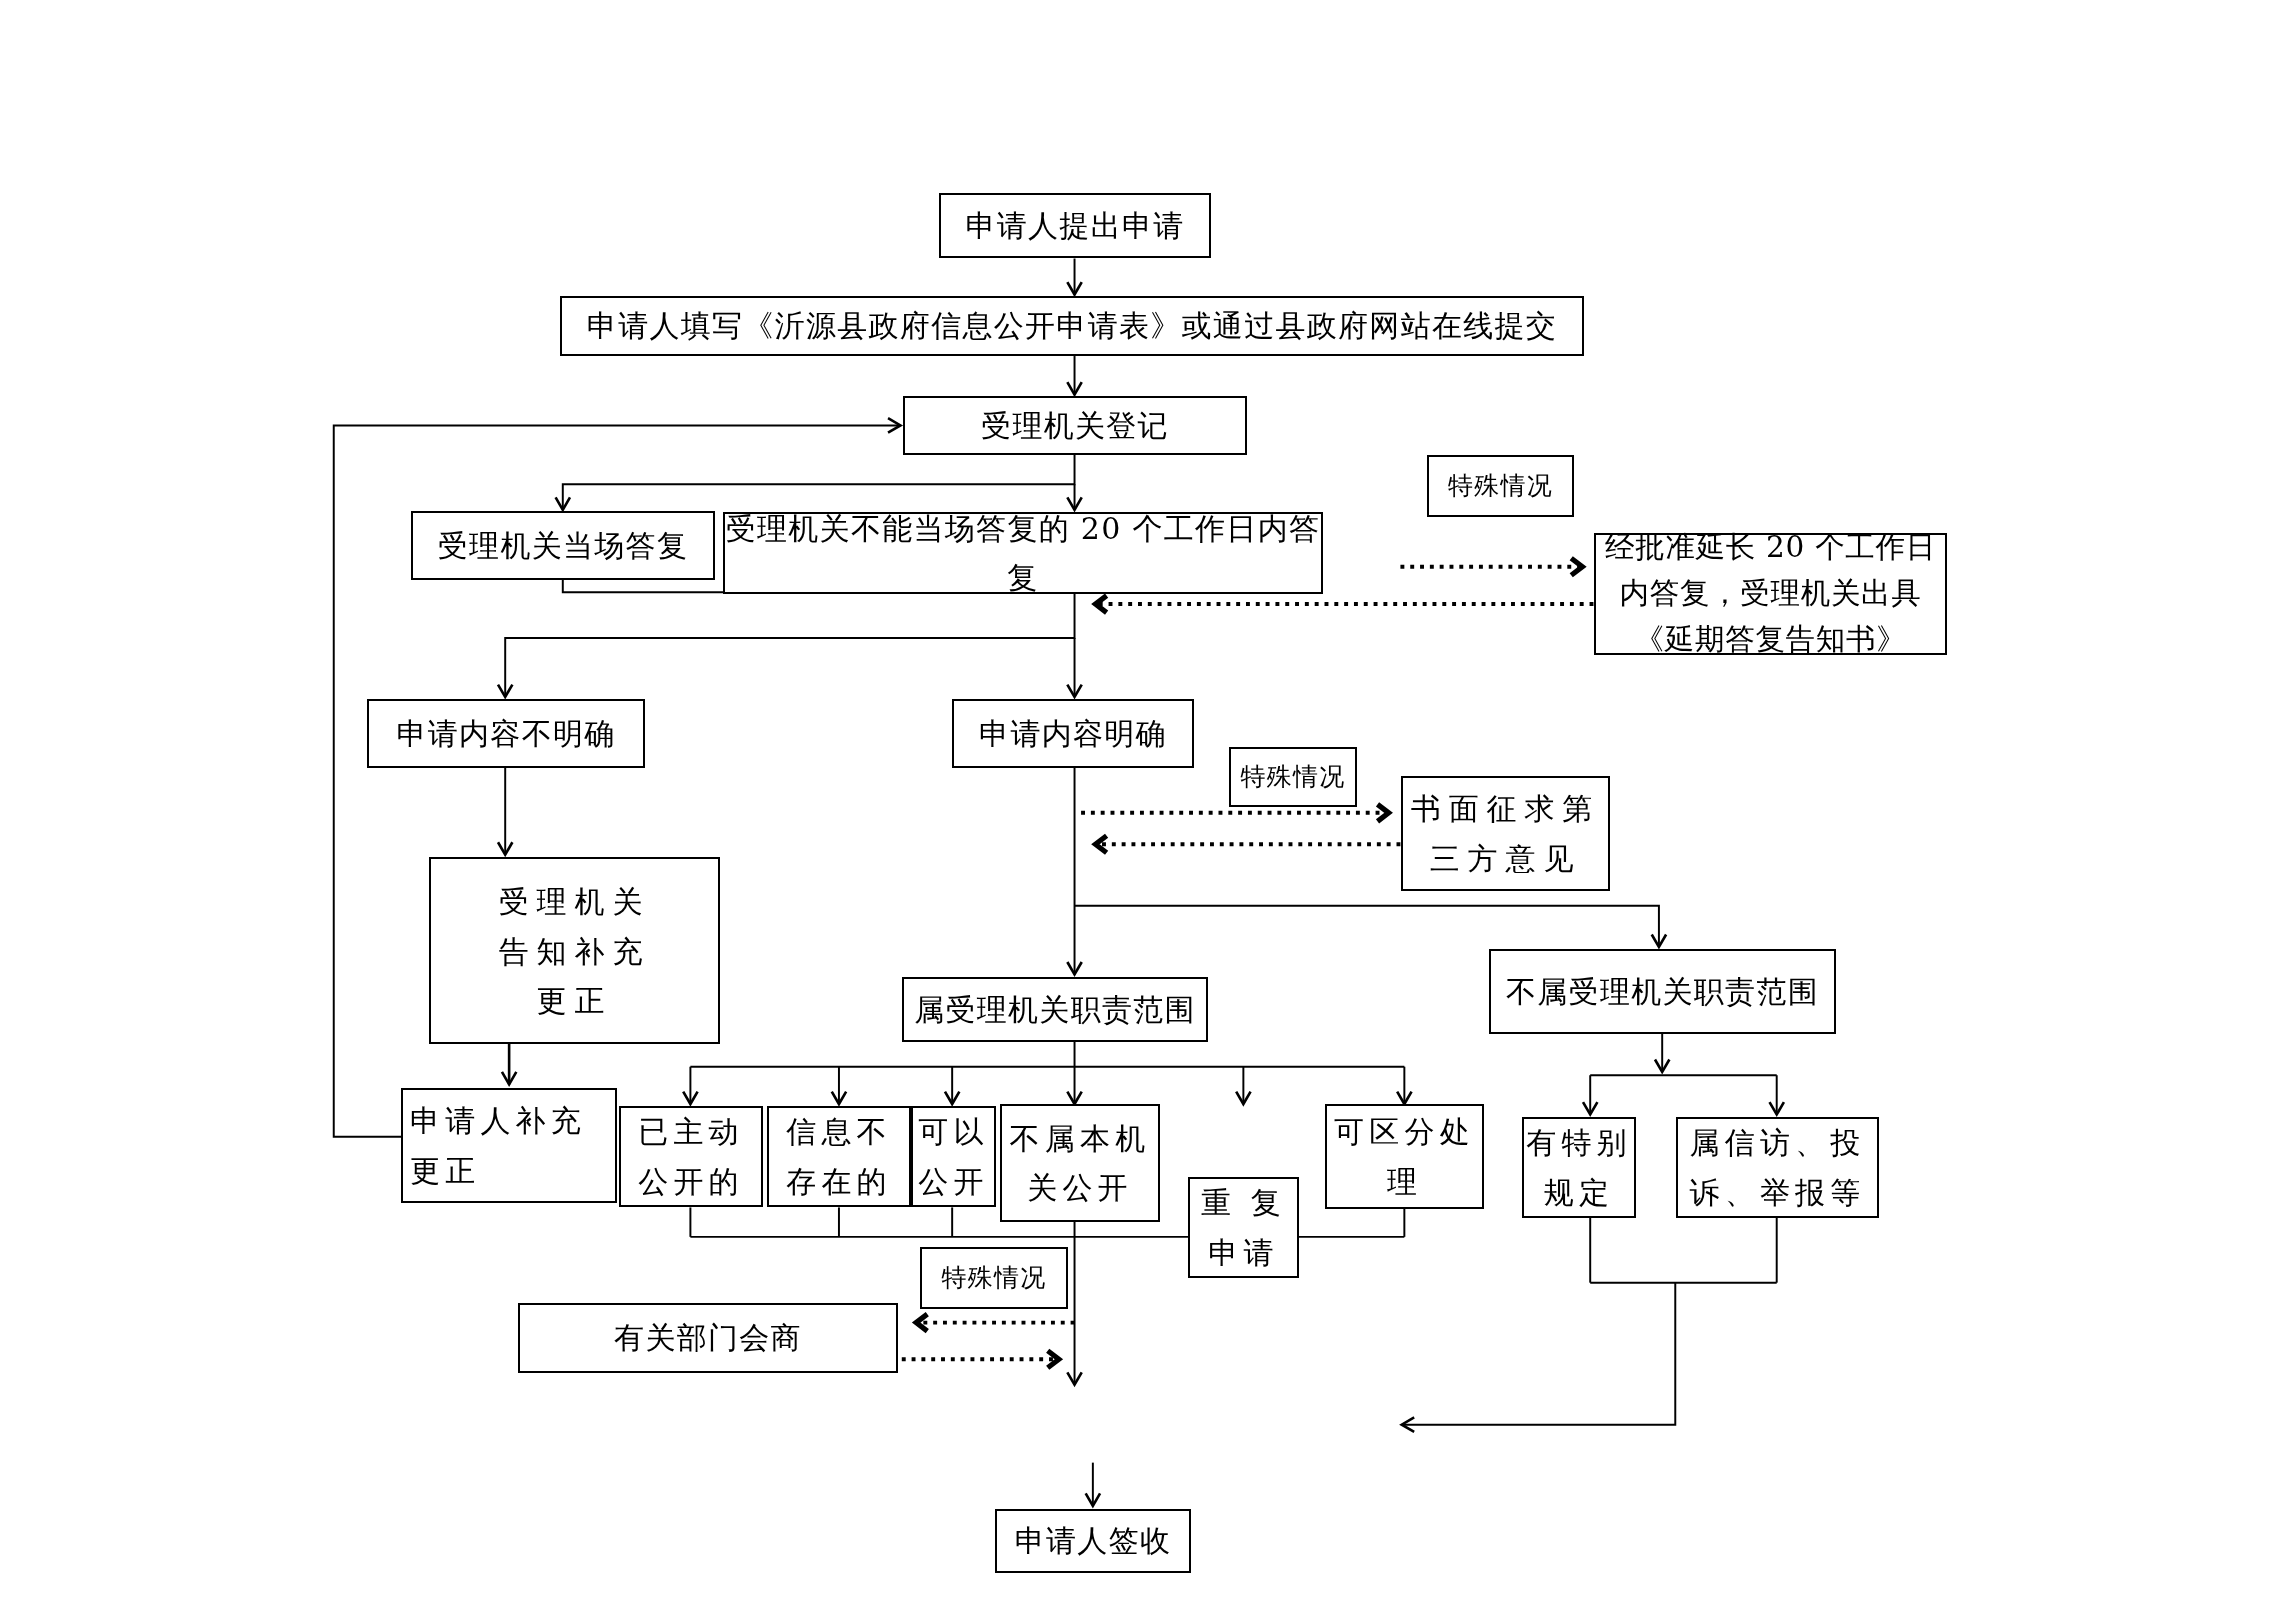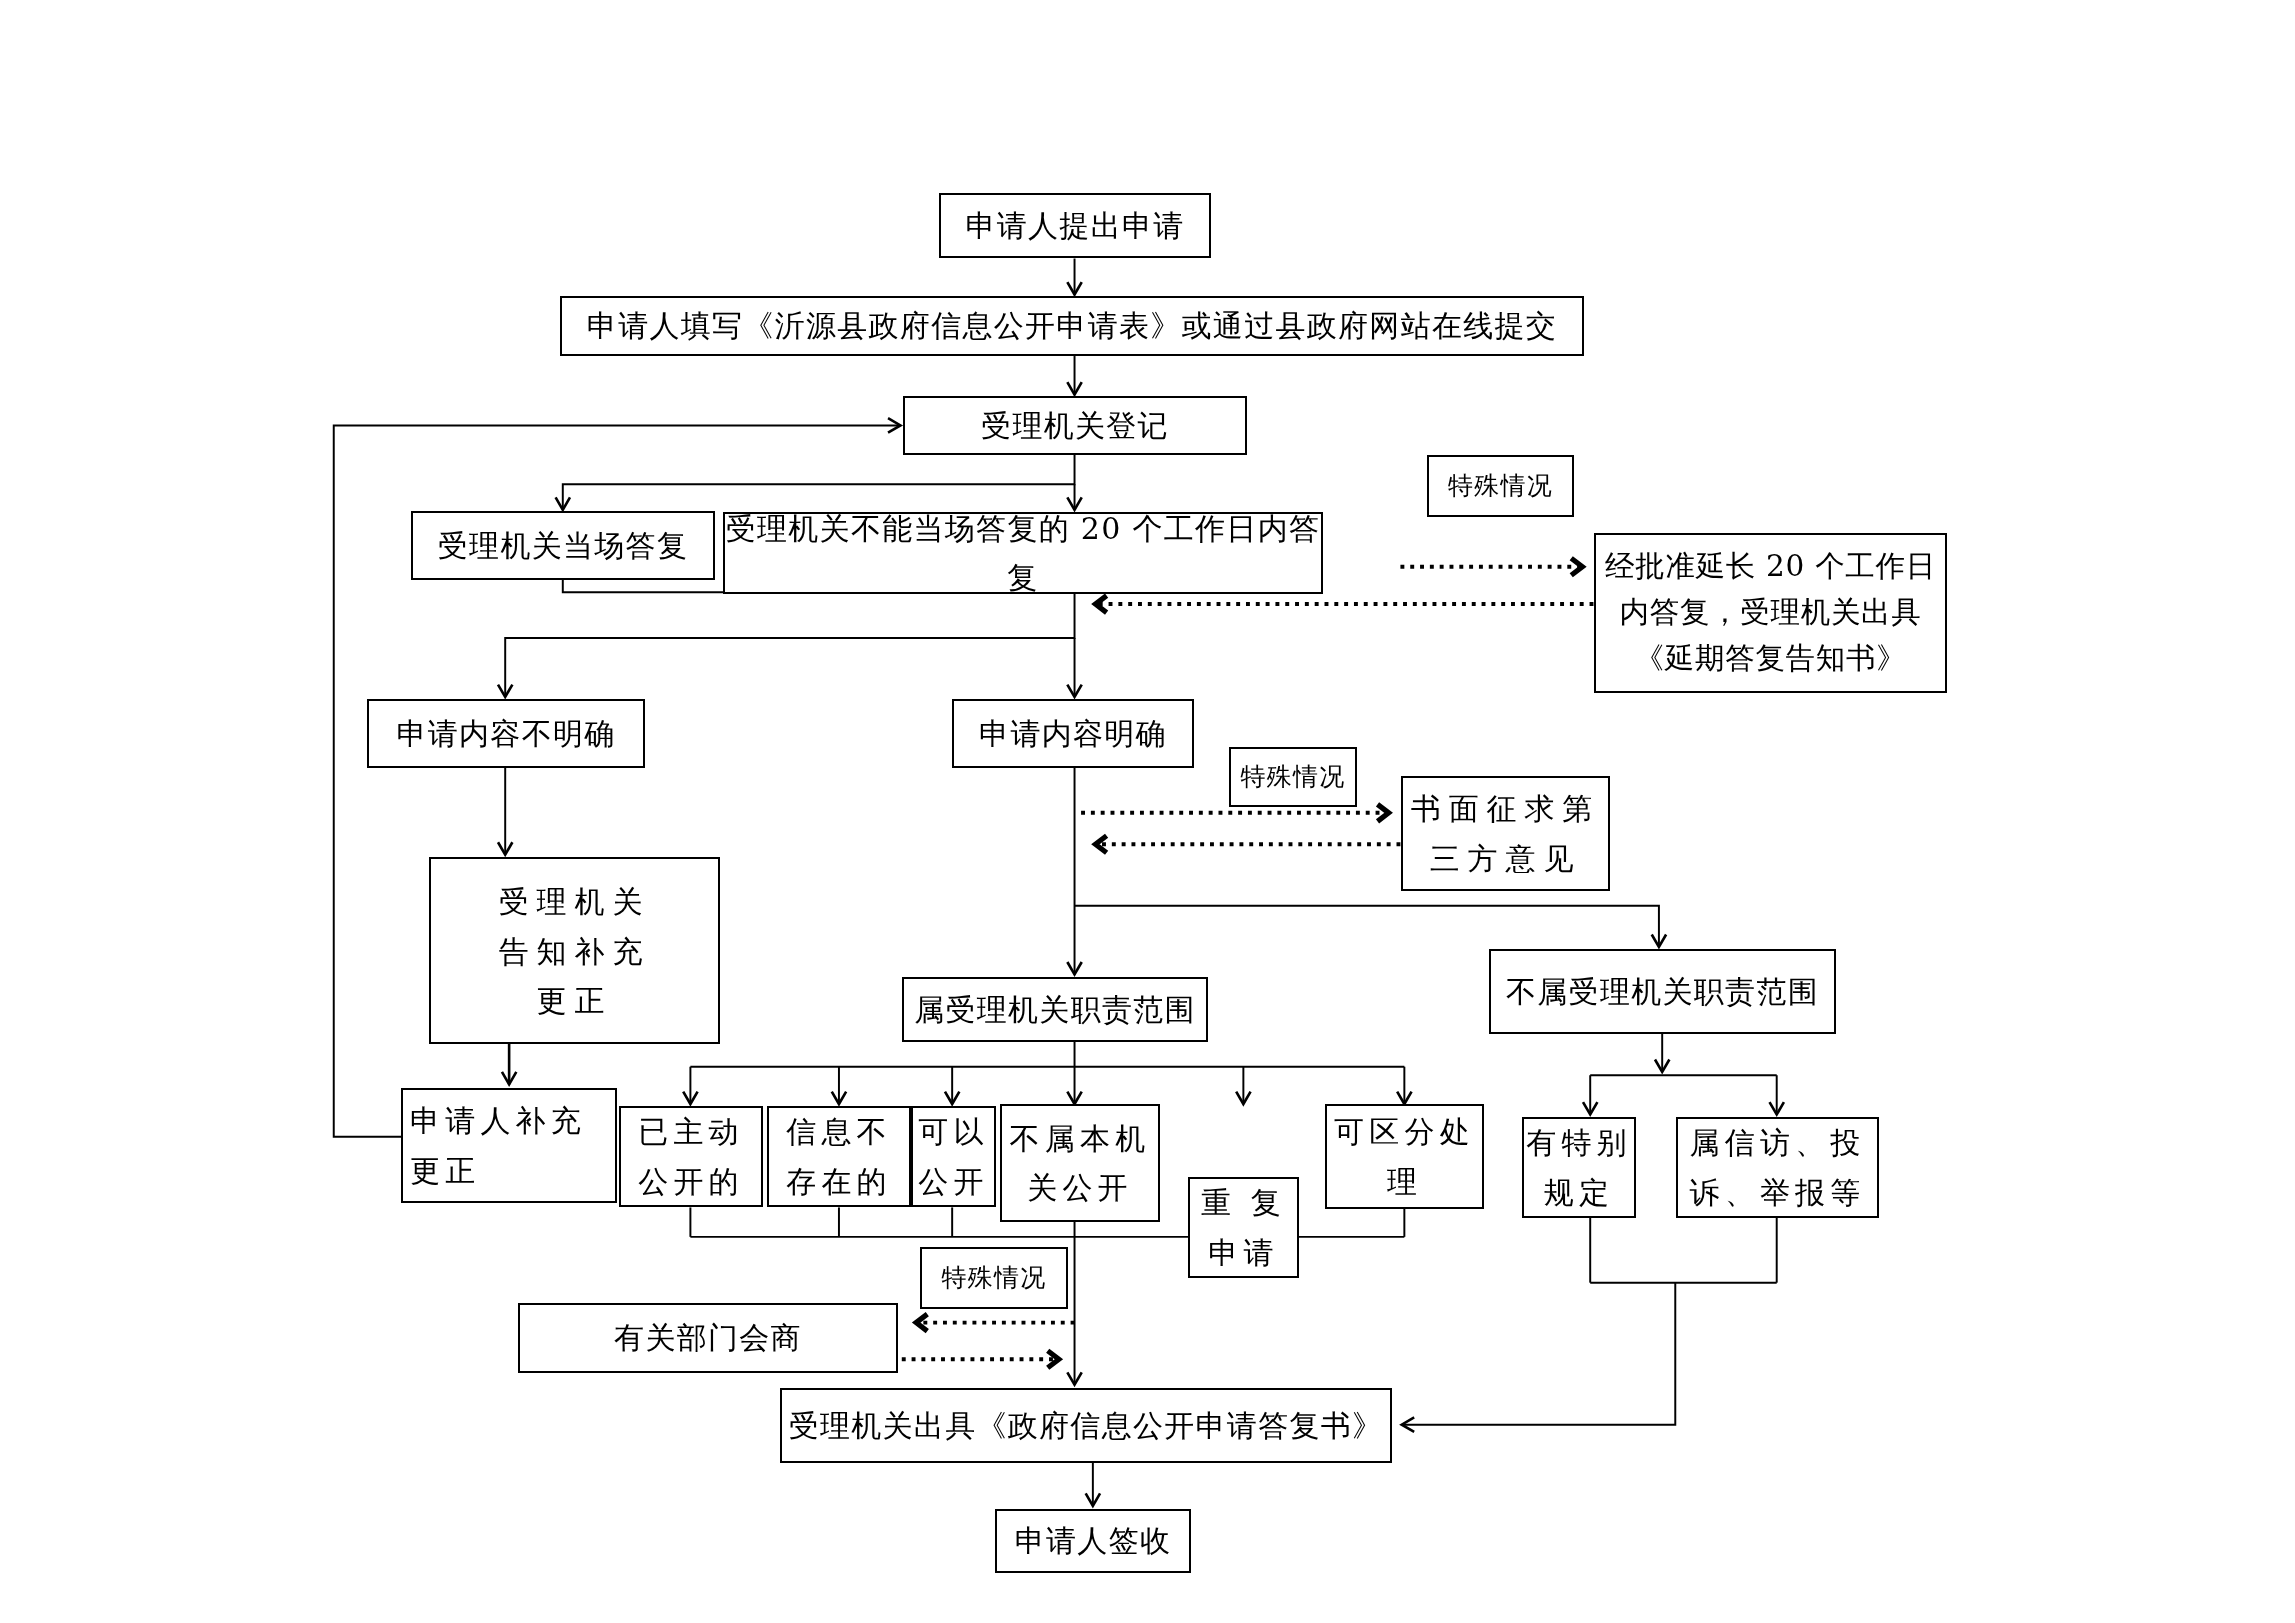--- a/index.html
+++ b/index.html
@@ -83,21 +83,21 @@
   <div class="box" style="left:560px;top:296px;width:1024px;height:60px;">申请人填写《沂源县政府信息公开申请表》或通过县政府网站在线提交</div>
 
   <div class="box" style="left:903px;top:396px;width:344px;height:59px;">受理机关登记</div>
 
   <div class="box" style="left:411px;top:511px;width:304px;height:69px;">受理机关当场答复</div>
 
   <div class="box" style="left:723px;top:512px;width:600px;height:82px;">受理机关不能当场答复的 20 个工作日内答复</div>
 
   <div class="box label" style="left:1427px;top:455px;width:147px;height:62px;">特殊情况</div>
 
-  <div class="box big6" style="left:1594px;top:533px;width:353px;height:160px;">经批准延长 20 个工作日
+  <div class="box big6" style="left:1594px;top:533px;width:353px;height:122px;">经批准延长 20 个工作日
 内答复，受理机关出具
 《延期答复告知书》</div>
 
   <div class="box" style="left:367px;top:699px;width:278px;height:69px;">申请内容不明确</div>
 
   <div class="box" style="left:952px;top:699px;width:242px;height:69px;">申请内容明确</div>
 
   <div class="box label" style="left:1229px;top:747px;width:128px;height:60px;">特殊情况</div>
 
   <div class="box sp12" style="left:1401px;top:776px;width:209px;height:115px;">书面征求第
@@ -129,18 +129,17 @@
 
   <div class="box sp8" style="left:1522px;top:1117px;width:114px;height:101px;">有特别
 规定</div>
   <div class="box sp8" style="left:1676px;top:1117px;width:203px;height:101px;">属信访、投
 诉、举报等</div>
 
   <div class="box label" style="left:920px;top:1247px;width:148px;height:62px;">特殊情况</div>
 
   <div class="box" style="left:518px;top:1303px;width:380px;height:70px;">有关部门会商</div>
 
-  <div class="box" style="left:780px;top:1388px;width:612px;height:75px;">受理机关出具《政府信息公开申请答复书》</div>
 
   <div class="box" style="left:995px;top:1509px;width:196px;height:64px;">申请人签收</div>
 
 </div>
 
 
 </body></html>

